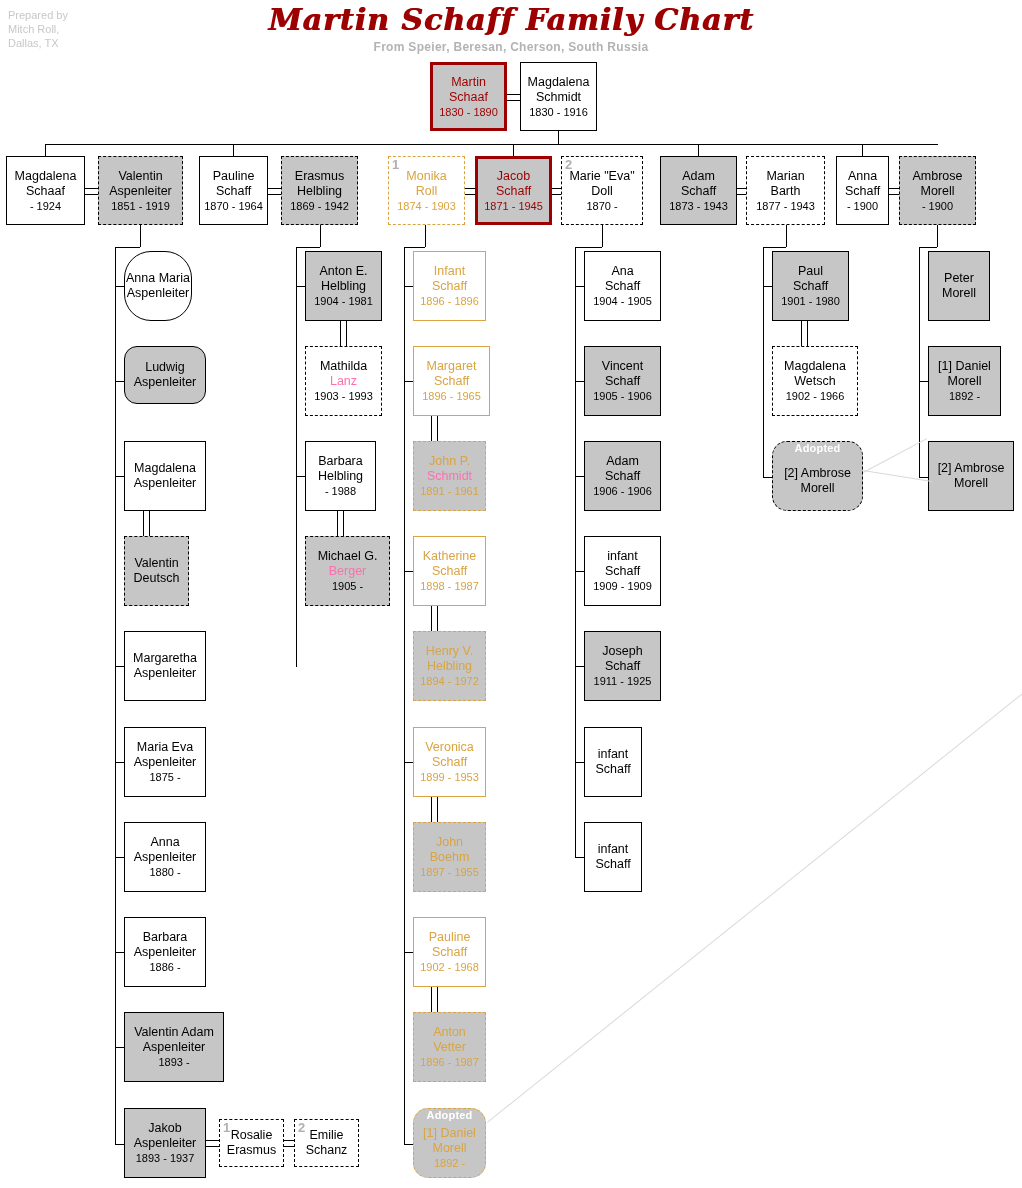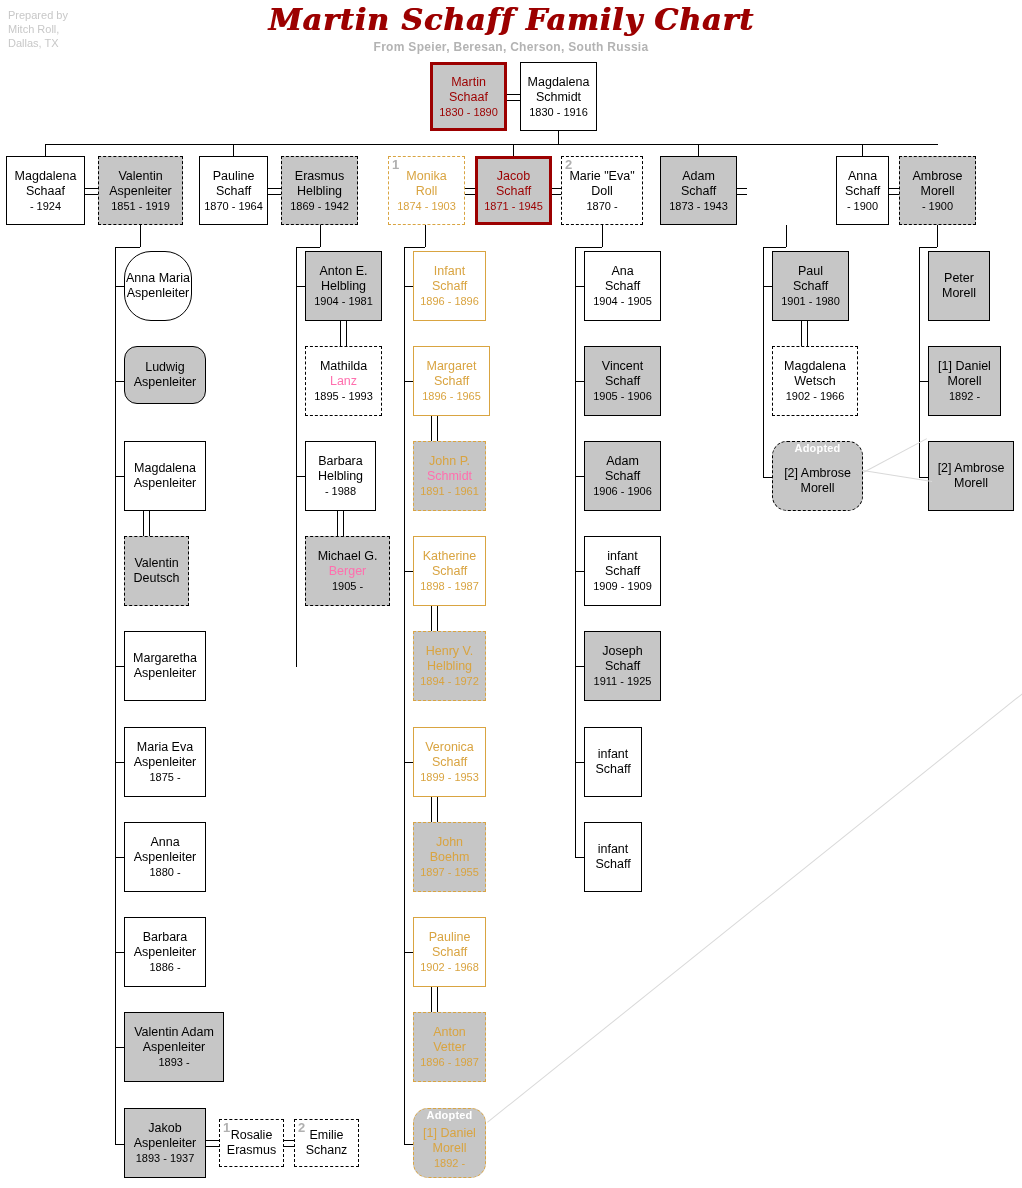--- a/index.html
+++ b/index.html
@@ -144,20 +144,25 @@
     <span class="nm">Doll</span>
     <span class="dt">1870 -</span>
   </div>
 
   <div class="node fill-gray b-solid b-black t-black" style="left:660px;top:156px;width:77px;height:69px;">
     <span class="nm">Adam</span>
     <span class="nm">Schaff</span>
     <span class="dt">1873 - 1943</span>
   </div>
   <div class="spouse-link" style="left:737px;top:188px;width:10px;"></div>
+  <div class="node fill-white b-dash b-black t-black" style="left:746px;top:156px;width:79px;height:69px;">
+    <span class="nm">Marian</span>
+    <span class="nm">Barth</span>
+    <span class="dt">1877 - 1943</span>
+  </div>
 
   <div class="node fill-white b-solid b-black t-black" style="left:836px;top:156px;width:53px;height:69px;">
     <span class="nm">Anna</span>
     <span class="nm">Schaff</span>
     <span class="dt">- 1900</span>
   </div>
   <div class="spouse-link" style="left:889px;top:188px;width:11px;"></div>
   <div class="node fill-gray b-dash b-black t-black" style="left:899px;top:156px;width:77px;height:69px;">
     <span class="nm">Ambrose</span>
     <span class="nm">Morell</span>
@@ -249,21 +254,21 @@
 
   <div class="node fill-gray b-solid b-black t-black" style="left:305px;top:251px;width:77px;height:70px;">
     <span class="nm">Anton E.</span>
     <span class="nm">Helbling</span>
     <span class="dt">1904 - 1981</span>
   </div>
   <div class="spouse-link-v" style="left:340px;top:321px;height:25px;"></div>
   <div class="node fill-white b-dash b-black t-black" style="left:305px;top:346px;width:77px;height:70px;">
     <span class="nm">Mathilda</span>
     <span class="nm sn-pink">Lanz</span>
-    <span class="dt">1895 - 1993</span>
+    <span class="dt">1903 - 1993</span>
   </div>
   <div class="node fill-white b-solid b-black t-black" style="left:305px;top:441px;width:71px;height:70px;">
     <span class="nm">Barbara</span>
     <span class="nm">Helbling</span>
     <span class="dt">- 1988</span>
   </div>
   <div class="spouse-link-v" style="left:337px;top:511px;height:25px;"></div>
   <div class="node fill-gray b-dash b-black t-black" style="left:305px;top:536px;width:85px;height:70px;">
     <span class="nm">Michael G.</span>
     <span class="nm sn-pink">Berger</span>

